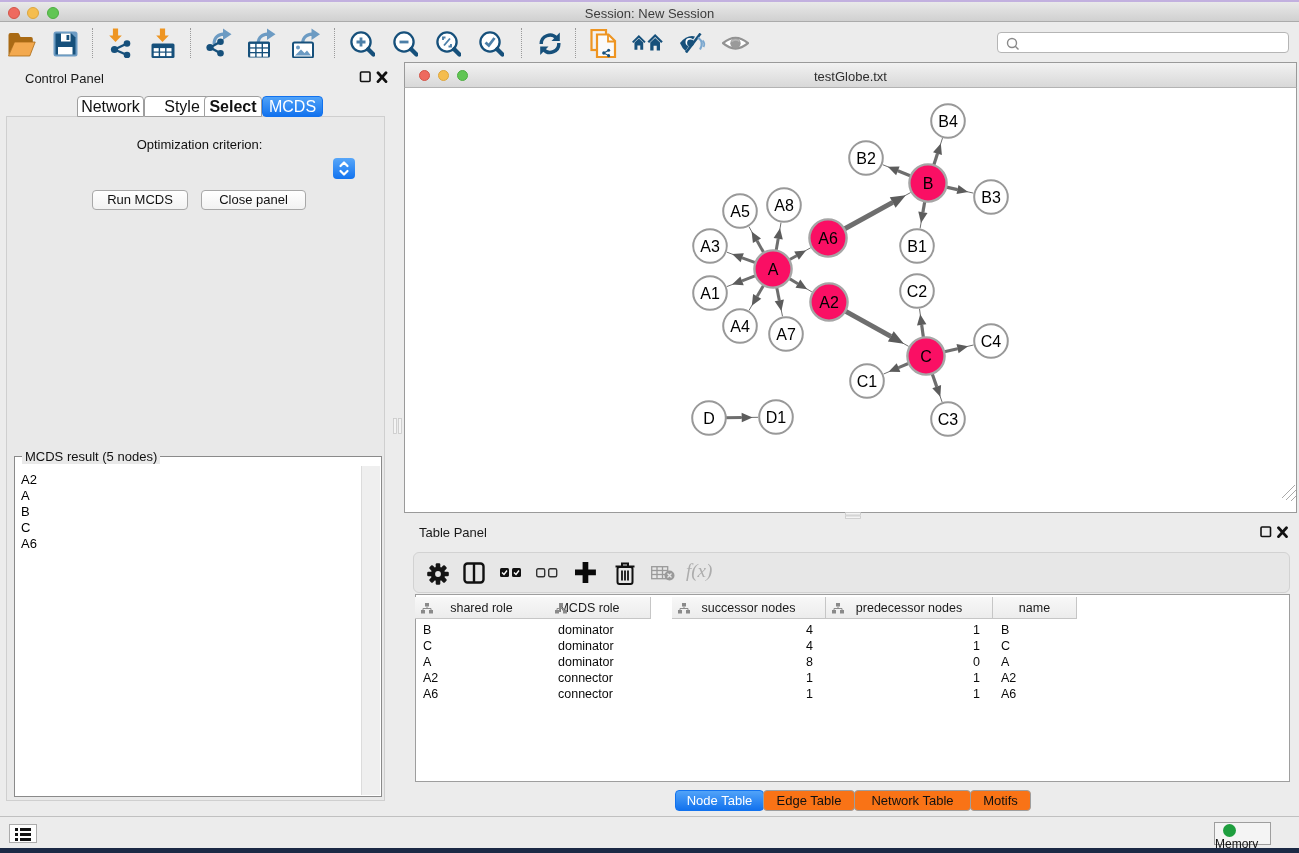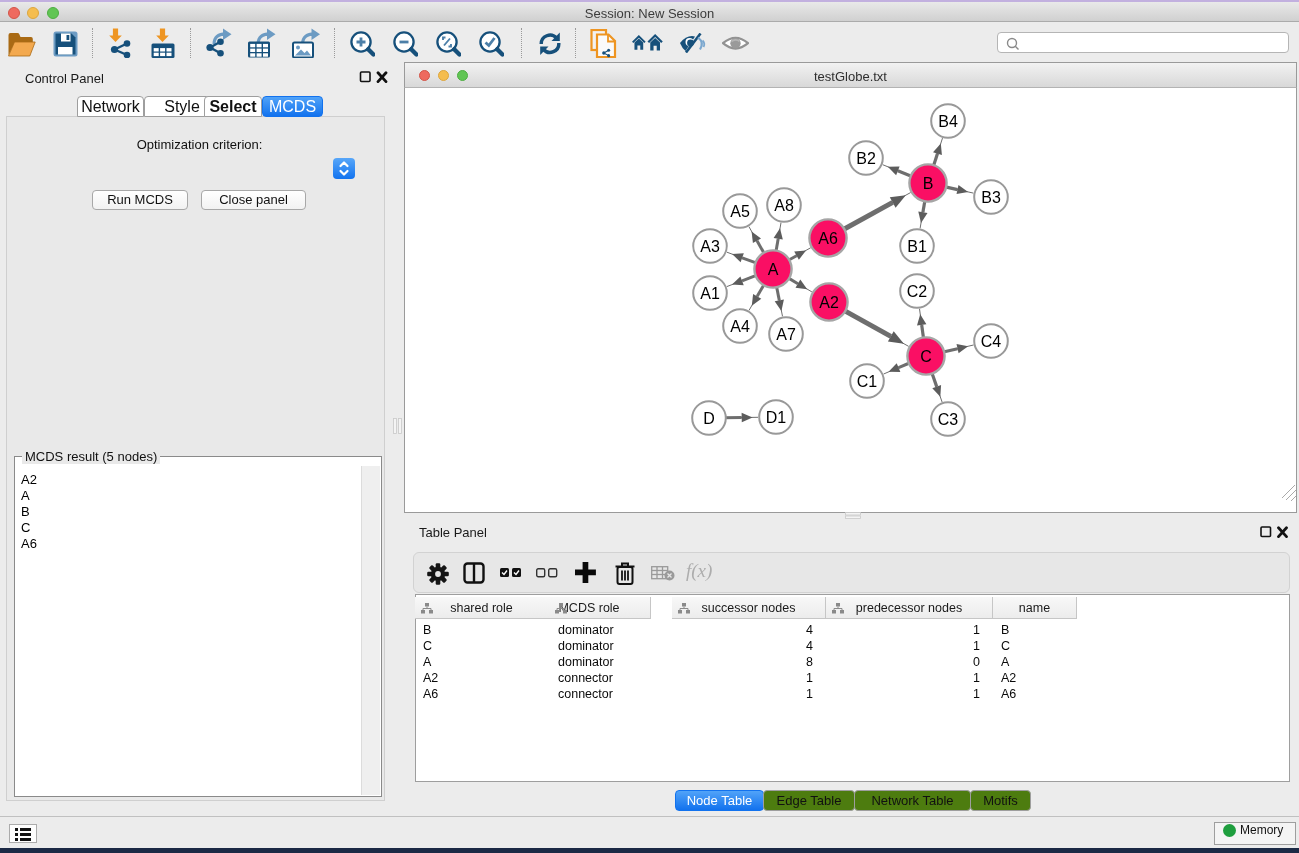--- a/index.html
+++ b/index.html
@@ -45,27 +45,27 @@
 #netname { left:404px; top:69px; width:893px; text-align:center; font-size:13px; color:#2e2e2e; }
 
 #tpanel { left:404px; top:517px; width:895px; height:299px; background:#ececec; }
 #tp-title { left:419px; top:525px; font-size:13px; color:#1a1a1a; }
 #tp-toolbar { left:413px; top:552px; width:877px; height:41px; background:#e7e7e7;
   border:1px solid #d2d2d2; border-radius:6px; }
 #ttable { left:415px; top:594px; width:875px; height:188px; background:#fff; border:1px solid #9e9e9e; }
 .th { position:absolute; top:597px; height:22px; background:linear-gradient(#f8f8f8,#ececec);
   border-right:1px solid #c6c6c6; border-bottom:1px solid #c6c6c6; font-size:12.5px; color:#1a1a1a; text-align:center; line-height:22px; }
 .td { position:absolute; font-size:12.5px; color:#0a0a0a; height:16px; line-height:16px; }
-.btab { position:absolute; top:790px; height:21px; background:#4d7c0f; border:1px solid #9e9e9e;
+.btab { position:absolute; top:790px; height:21px; background:#f97316; border:1px solid #9e9e9e;
   border-radius:4px; font-size:13px; color:#111; text-align:center; line-height:19px; }
 #btab-node { background:linear-gradient(#51a3f8,#1272ee); color:#fff; border-color:#1272ee; }
 
 #statusbar { left:0; top:816px; width:1299px; height:32px; background:#ececec; border-top:1px solid #c0c0c0; }
 #listbtn { left:9px; top:824px; width:28px; height:19px; background:#fdfdfd; border:1px solid #ababab; }
-#membtn { left:1214px; top:822px; width:82px; height:23px; background:#f4f4f4; border:1px solid #9e9e9e;
+#membtn { left:1214px; top:822px; width:57px; height:23px; background:#f4f4f4; border:1px solid #9e9e9e;
   font-size:12px; color:#111; }
 #bottomstrip { left:0; top:848px; width:1299px; height:5px; background:#1b2945; }
 </style>
 </head>
 <body>
 <div id="screen">
 <div class="abs" id="topstrip"></div>
 <div class="abs" id="titlebar">
   <div class="light" style="left:8px;background:#ee6a5f;border:0.5px solid #d35549;"></div>
   <div class="light" style="left:27px;background:#f5bd4f;border:0.5px solid #dda63d;"></div>

